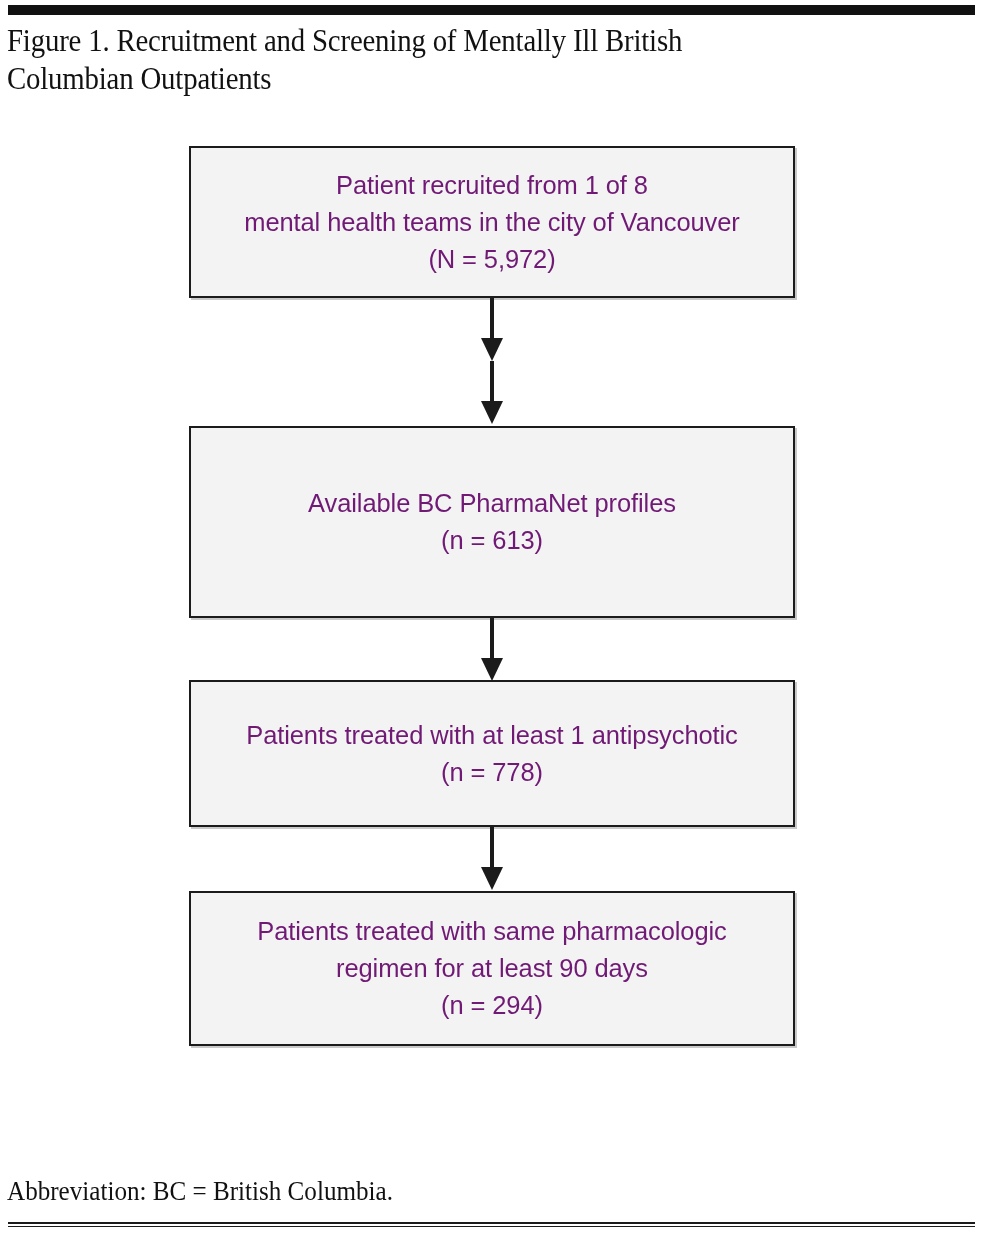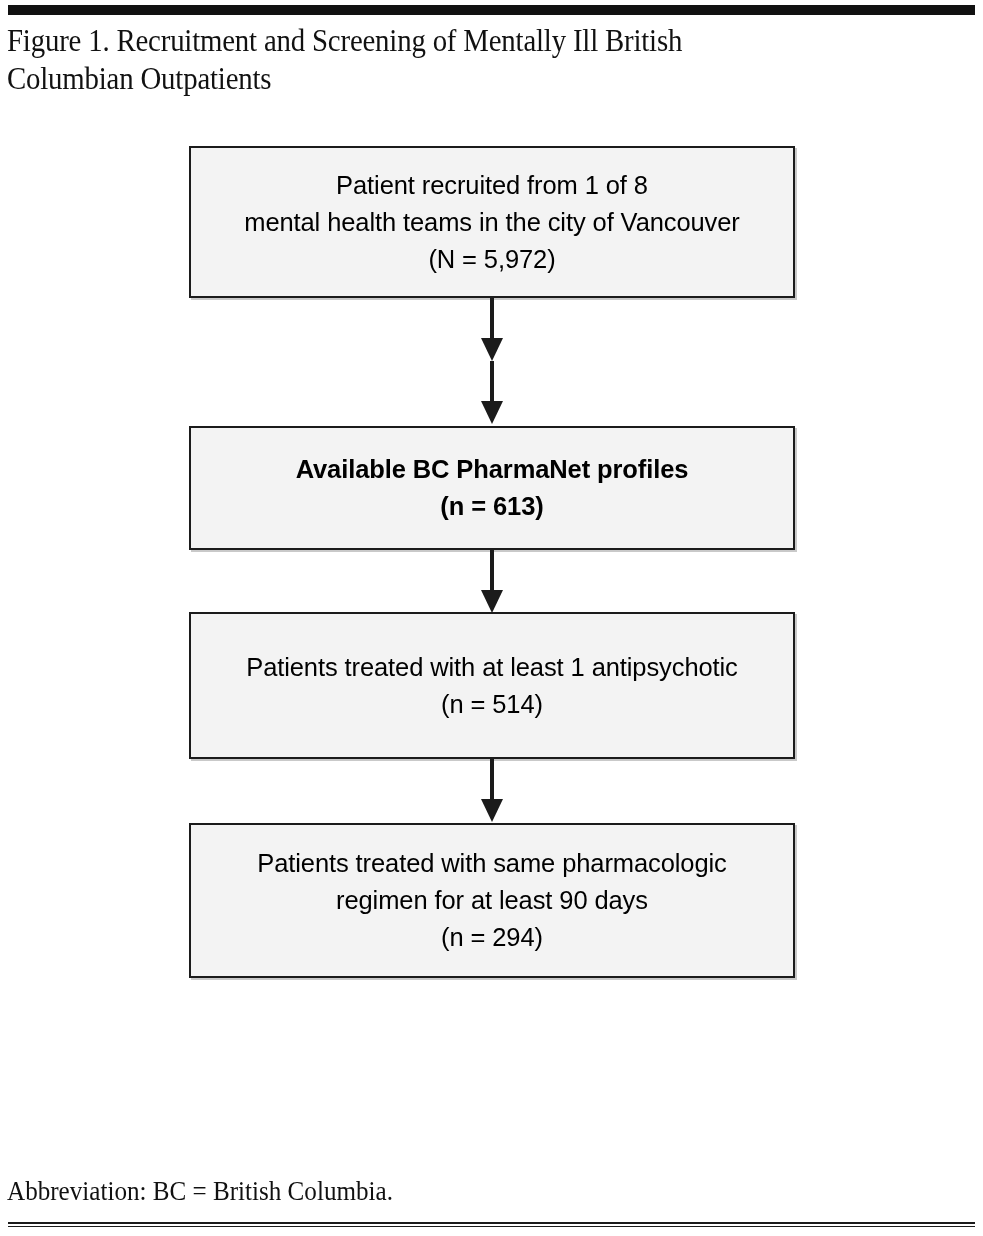--- a/index.html
+++ b/index.html
@@ -60,29 +60,29 @@
     box-shadow: 2px 2px 0 0 #c9c9c9;
     display: flex;
     align-items: center;
     justify-content: center;
     text-align: center;
   }
   .node-text {
     font-family: "Liberation Sans", "DejaVu Sans", sans-serif;
     font-size: 25.5px;
     line-height: 37px;
-    color: #000000;
+    color: #701a75;
     white-space: pre-line;
     letter-spacing: -0.1px;
     padding: 0 14px;
   }
 
   .n1 { height: 152px; }
   .n2 { height: 148px; }
-  .n3 { height: 124px; font-weight: bold; }
+  .n3 { height: 192px; }
   .n4 { height: 147px; }
   .n5 { height: 155px; }
 
   
   .connector {
     position: relative;
     height: 63px;
     width: 606px;
   }
   .connector .shaft {
@@ -167,21 +167,21 @@
 (n = 613)</div>
   </div>
 
   <div class="connector c3">
     <div class="shaft"></div>
     <div class="head"></div>
   </div>
 
   <div class="node n4">
     <div class="node-text">Patients treated with at least 1 antipsychotic
-(n = 514)</div>
+(n = 778)</div>
   </div>
 
   <div class="connector c4">
     <div class="shaft"></div>
     <div class="head"></div>
   </div>
 
   <div class="node n5">
     <div class="node-text">Patients treated with same pharmacologic
 regimen for at least 90 days

